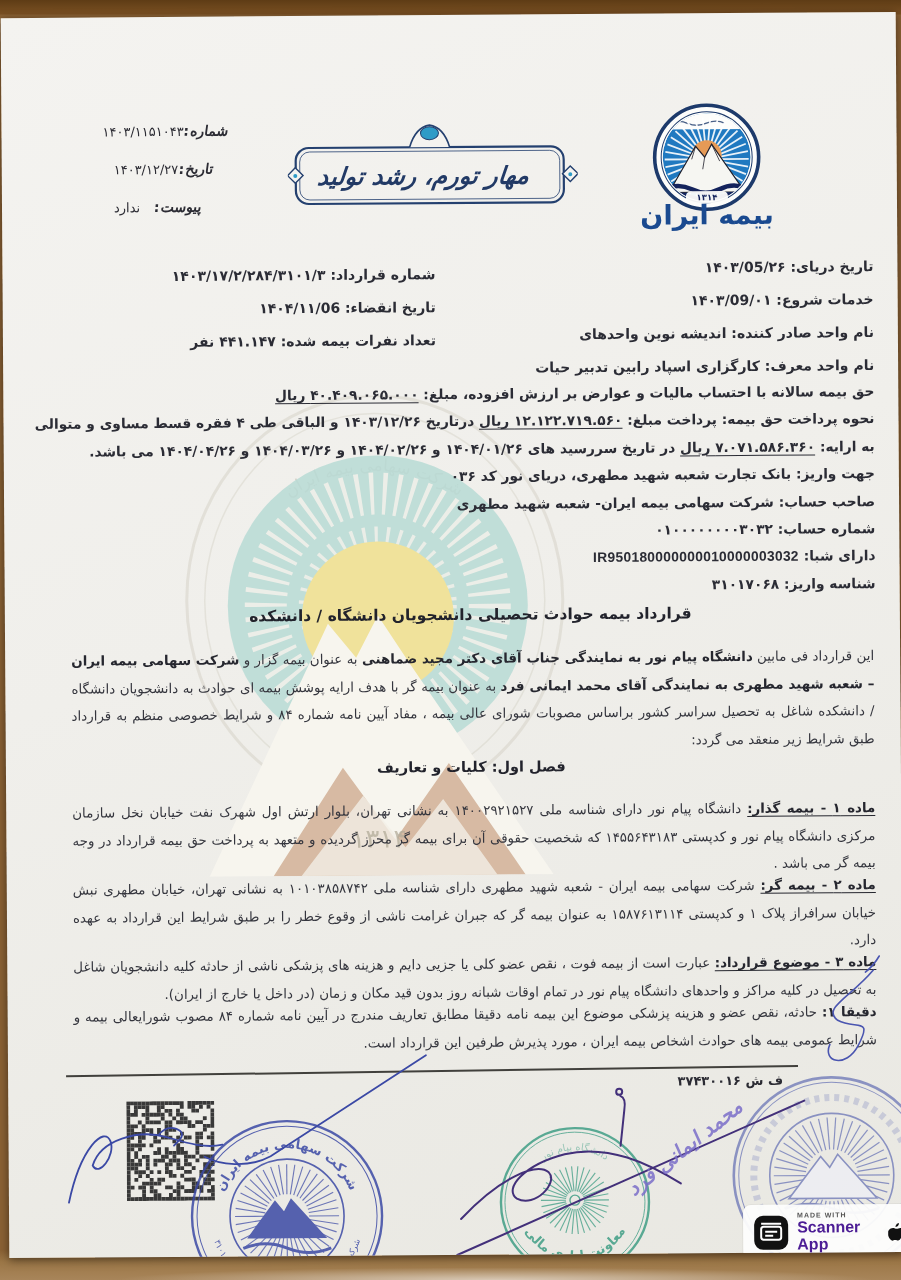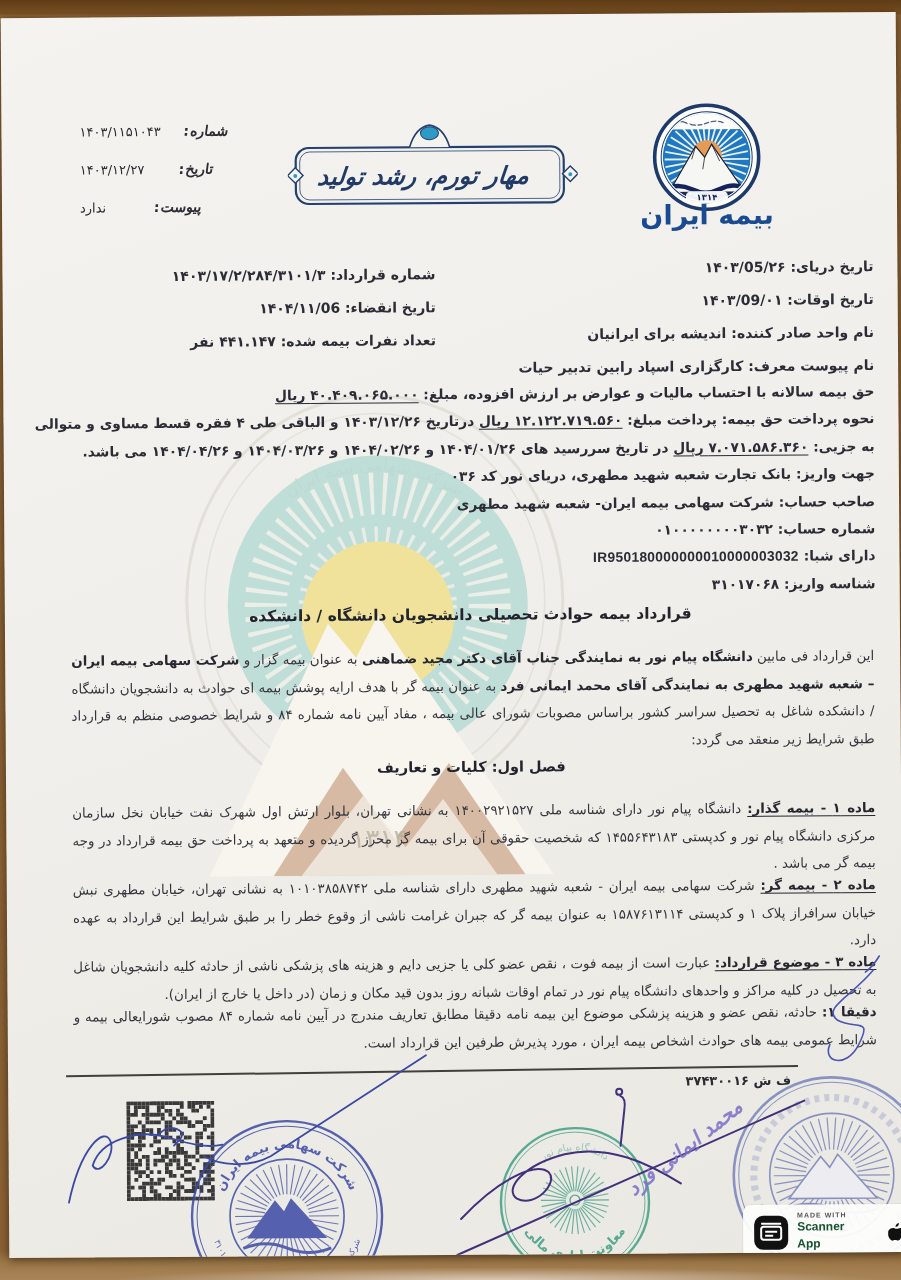--- a/index.html
+++ b/index.html
@@ -9,38 +9,38 @@
       radial-gradient(60% 18px at 55% 100%, rgba(255,255,255,.55), rgba(255,255,255,0) 70%),
       linear-gradient(180deg,#5e3c15 0,#7a5023 14px,#8a6134 15px,#8a6134 calc(100% - 30px),#9c7747 calc(100% - 18px),#a8855a 100%);
   }
   .paper{position:absolute;left:5px;right:1px;top:15px;bottom:25px;overflow:hidden;
     background:linear-gradient(160deg,#f4f3f0 0%,#f0efeb 45%,#e9e8e2 100%);
     box-shadow:0 2px 10px rgba(0,0,0,.5);transform:rotate(-0.4deg);transform-origin:50% 50%;
     direction:rtl;color:#33343b;}
   .abs{position:absolute;}
   .meta-row{display:flex;justify-content:space-between;align-items:baseline;width:148px;}
   .meta-label{font-style:italic;font-weight:bold;font-size:14px;color:#2c2c34;transform:skewX(6deg);}
-  .meta-value{font-size:13px;color:#2c2c34;letter-spacing:.5px;}
+  .meta-value{font-size:13px;color:#2c2c34;letter-spacing:.5px;margin-left:34px;}
   .info-line{font-size:14px;font-weight:bold;color:#2b2c35;line-height:33px;white-space:nowrap;text-align:right;}
   .detail-line{font-size:13.8px;font-weight:bold;color:#2b2c35;line-height:27.4px;white-space:nowrap;text-align:right;}
   .doc-title{font-size:15.5px;font-weight:bold;color:#22232c;text-align:center;}
   .para{font-size:13.4px;line-height:27.5px;text-align:justify;color:#35363e;}
   .b{font-weight:bold;color:#26272f;}
   .u{text-decoration:underline;text-underline-offset:3px;}
   .l{direction:ltr;unicode-bidi:embed;font-family:"Liberation Sans","DejaVu Sans",sans-serif;font-weight:bold;letter-spacing:.3px;}
   .lead{font-weight:bold;color:#26272f;text-decoration:underline;text-underline-offset:3px;}
   .chapter{font-size:14.5px;font-weight:bold;color:#22232c;text-align:center;}
   .hr-line{height:2px;background:#41403c;}
   .fsh{font-size:13px;font-weight:bold;color:#2b2b33;white-space:nowrap;}
   .wordmark{font-size:27px;font-weight:900;color:#1a4a90;text-align:center;letter-spacing:-.5px;}
   .sig-name{font-size:20px;font-weight:bold;font-style:italic;color:#7b6ec9;opacity:.85;white-space:nowrap;transform:rotate(-38deg);}
   .badge{display:flex;align-items:center;gap:8px;background:rgba(253,253,252,.95);border-radius:8px;
     padding:7px 10px;box-shadow:0 0 0 1px rgba(0,0,0,.04);direction:ltr;z-index:9;}
   .badge-made{font-size:7px;letter-spacing:1px;color:#555;font-weight:bold;font-family:"Liberation Sans",sans-serif;}
-  .badge-name{font-size:12px;line-height:17px;font-weight:bold;color:#14532d;font-family:"Liberation Sans",sans-serif;}
+  .badge-name{font-size:16px;line-height:17px;font-weight:bold;color:#4c1d95;font-family:"Liberation Sans",sans-serif;}
   svg{display:block;}
   .ink{pointer-events:none;}
 </style>
 </head>
 <body>
 
 <div class="scene">
  <div class="paper">
 
   <svg class="abs" style="left:175px;top:380px;width:400px;height:480px;z-index:1" viewBox="0 0 400 480">
@@ -140,34 +140,34 @@
       <path d="M 30,98 q 14,-6 28,0 q 14,6 28,0 q 14,-6 28,0" stroke="#14235c" stroke-width="4.5" fill="none"></path>
       <rect x="30" y="90" width="86" height="14" fill="#fdfdfb" opacity="0"></rect>
     </g>
     <rect x="52" y="92" width="42" height="12" rx="5" fill="#fdfdfb" opacity=".95"></rect>
     <text x="73" y="101" text-anchor="middle" font-size="8.5" font-weight="bold" fill="#14235c">۱۳۱۴</text>
   </svg>
   <div class="abs wordmark" style="left:630px;top:186px;width:150px;z-index:2">بیمه ایران</div>
 
   <div class="abs" style="right:24px;top:238px;z-index:2">
     <div class="info-line"><span>تاریخ دریای:</span> <span>۱۴۰۳/05/۲۶</span></div>
-    <div class="info-line"><span>تاریخ اوقات:</span> <span>۱۴۰۳/09/۰۱</span></div>
-    <div class="info-line"><span>نام واحد صادر کننده:</span> <span>اندیشه برای ایرانیان</span></div>
-    <div class="info-line"><span>نام پیوست معرف:</span> <span>کارگزاری اسپاد رابین تدبیر حیات</span></div>
+    <div class="info-line"><span>خدمات شروع:</span> <span>۱۴۰۳/09/۰۱</span></div>
+    <div class="info-line"><span>نام واحد صادر کننده:</span> <span>اندیشه نوین واحدهای</span></div>
+    <div class="info-line"><span>نام واحد معرف:</span> <span>کارگزاری اسپاد رابین تدبیر حیات</span></div>
   </div>
   <div class="abs" style="right:462px;top:243px;z-index:2">
     <div class="info-line"><span>شماره قرارداد:</span> <span>۱۴۰۳/۱۷/۲/۲۸۴/۳۱۰۱/۳</span></div>
     <div class="info-line"><span>تاریخ انقضاء:</span> <span>۱۴۰۴/۱۱/06</span></div>
     <div class="info-line"><span>تعداد نفرات بیمه شده:</span> <span>۴۴۱.۱۴۷ نفر</span></div>
   </div>
 
   <div class="abs" style="right:24px;left:60px;top:366px;z-index:2">
     <div class="detail-line"><span>حق بیمه سالانه با احتساب مالیات و عوارض بر ارزش افزوده، مبلغ: </span><span class="u">۴۰.۴۰۹.۰۶۵.۰۰۰ ریال</span></div>
     <div class="detail-line"><span>نحوه پرداخت حق بیمه: پرداخت مبلغ: </span><span class="u">۱۲.۱۲۲.۷۱۹.۵۶۰ ریال</span><span> درتاریخ ۱۴۰۳/۱۲/۲۶ و الباقی طی ۴ فقره قسط مساوی و متوالی</span></div>
-    <div class="detail-line"><span>به جزیی: </span><span class="u">۷.۰۷۱.۵۸۶.۳۶۰ ریال</span><span> در تاریخ سررسید های ۱۴۰۴/۰۱/۲۶ و ۱۴۰۴/۰۲/۲۶ و ۱۴۰۴/۰۳/۲۶ و ۱۴۰۴/۰۴/۲۶ می باشد.</span></div>
+    <div class="detail-line"><span>به ارایه: </span><span class="u">۷.۰۷۱.۵۸۶.۳۶۰ ریال</span><span> در تاریخ سررسید های ۱۴۰۴/۰۱/۲۶ و ۱۴۰۴/۰۲/۲۶ و ۱۴۰۴/۰۳/۲۶ و ۱۴۰۴/۰۴/۲۶ می باشد.</span></div>
     <div class="detail-line"><span>جهت واریز: بانک تجارت شعبه شهید مطهری، دریای نور کد ۰۳۶</span></div>
     <div class="detail-line"><span>صاحب حساب: شرکت سهامی بیمه ایران- شعبه شهید مطهری</span></div>
     <div class="detail-line"><span>شماره حساب: ۰۱۰۰۰۰۰۰۰۰۳۰۳۲</span></div>
     <div class="detail-line"><span>دارای شبا: </span><span class="l">IR950180000000010000003032</span></div>
     <div class="detail-line"><span>شناسه واریز: ۳۱۰۱۷۰۶۸</span></div>
   </div>
 
   <div class="abs doc-title" style="left:60px;right:24px;top:591px;z-index:2">قرارداد بیمه حوادث تحصیلی دانشجویان دانشگاه / دانشکده</div>
 
   <div class="abs para" style="left:66px;right:26px;top:630px;z-index:2"><span>این قرارداد فی مابین </span><span class="b">دانشگاه پیام نور به نمایندگی جناب آقای دکتر مجید ضماهنی</span><span> به عنوان بیمه گزار و </span><span class="b">شرکت سهامی بیمه ایران – شعبه شهید مطهری به نمایندگی آقای محمد ایمانی فرد</span><span> به عنوان بیمه گر با هدف ارایه پوشش بیمه ای حوادث به دانشجویان دانشگاه / دانشکده شاغل به تحصیل سراسر کشور براساس مصوبات شورای عالی بیمه ، مفاد آیین نامه شماره ۸۴ و شرایط خصوصی منظم به قرارداد طبق شرایط زیر منعقد می گردد:</span></div>
@@ -181,21 +181,21 @@
     <span class="lead">ماده ۲ - بیمه گر:</span><span> شرکت سهامی بیمه ایران - شعبه شهید مطهری دارای شناسه ملی ۱۰۱۰۳۸۵۸۷۴۲ به نشانی تهران، خیابان مطهری نبش خیابان سرافراز پلاک ۱ و کدپستی ۱۵۸۷۶۱۳۱۱۴ به عنوان بیمه گر که جبران غرامت ناشی از وقوع خطر را بر طبق شرایط این قرارداد به عهده دارد.</span>
   </div>
   <div class="abs para" style="left:66px;right:26px;top:936px;z-index:2">
     <span class="lead">ماده ۳ - موضوع قرارداد:</span><span> عبارت است از بیمه فوت ، نقص عضو کلی یا جزیی دایم و هزینه های پزشکی ناشی از حادثه کلیه دانشجویان شاغل به تحصیل در کلیه مراکز و واحدهای دانشگاه پیام نور در تمام اوقات شبانه روز بدون قید مکان و زمان (در داخل یا خارج از ایران).</span>
   </div>
   <div class="abs para" style="left:66px;right:26px;top:986px;z-index:2">
     <span class="b">دقیقا ۱:</span><span> حادثه، نقص عضو و هزینه پزشکی موضوع این بیمه نامه دقیقا مطابق تعاریف مندرج در آیین نامه شماره ۸۴ مصوب شورایعالی بیمه و شرایط عمومی بیمه های حوادث اشخاص بیمه ایران ، مورد پذیرش طرفین این قرارداد است.</span>
   </div>
 
   <div class="abs hr-line" style="left:58px;width:732px;top:1055px;transform:rotate(-0.4deg);z-index:2"></div>
-  <div class="abs fsh" style="right:112px;top:1060px;z-index:2">
+  <div class="abs fsh" style="right:120px;top:1060px;z-index:2">
     <span>ف ش</span> <span>۳۷۴۳۰۰۱۶</span>
   </div>
 
   <svg id="qr" class="abs" style="left:118px;top:1084px;width:88px;height:100px;z-index:3" viewBox="0 0 23 26" fill="#1b1b1b" opacity=".85">
         <rect x="0" y="0" width="1" height="1"></rect>
         <rect x="1" y="0" width="1" height="1"></rect>
         <rect x="2" y="0" width="1" height="1"></rect>
         <rect x="3" y="0" width="1" height="1"></rect>
         <rect x="4" y="0" width="1" height="1"></rect>
         <rect x="5" y="0" width="1" height="1"></rect>

